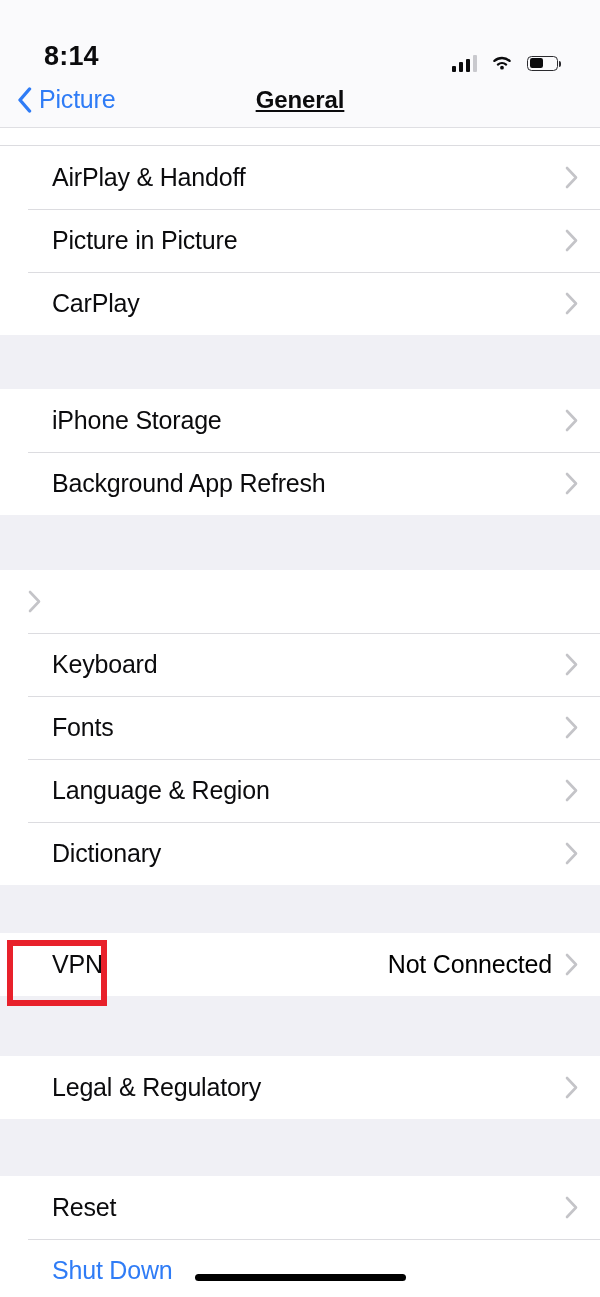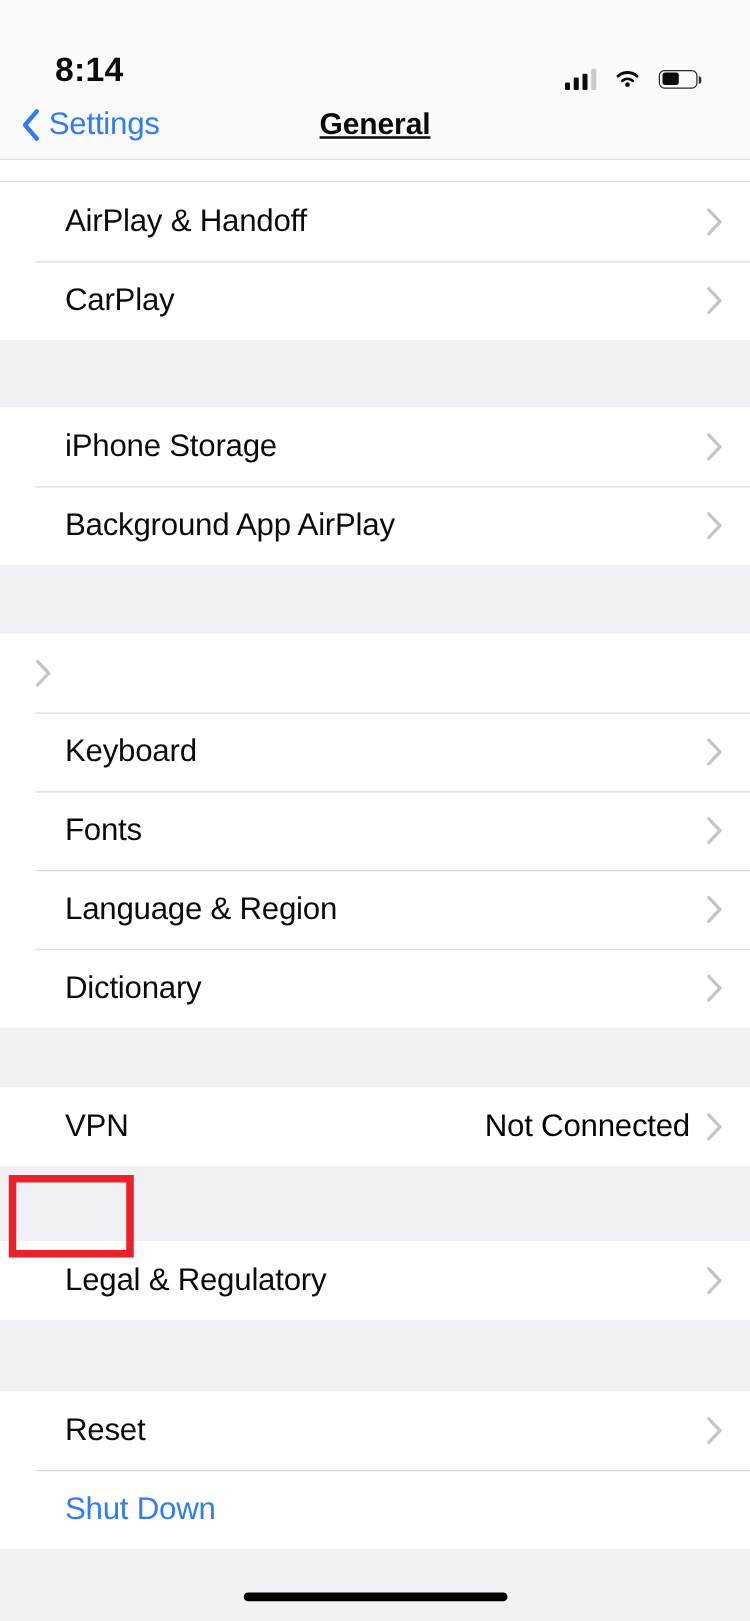--- a/index.html
+++ b/index.html
@@ -153,51 +153,57 @@
         <div class="fill" id="battery-fill" style="width: 50%;"></div>
       </div>
     </div>
   </div>
 
   <div class="navbar">
     <div class="back-btn">
       <svg class="chev-back" viewBox="0 0 15 26">
         <path d="M12.5 2 3 13l9.5 11" stroke="#2f7cf6" stroke-width="3.4" fill="none" stroke-linecap="round" stroke-linejoin="round"></path>
       </svg>
-      <span class="back-label">Settings</span>
+      <span class="back-label">Picture</span>
     </div>
     <div class="nav-title">General</div>
   </div>
 
   <div class="content" id="settings-list">
     <div class="partial-row"></div>
   <div class="group">
         <div class="row">
           <div class="row-label">AirPlay &amp; Handoff</div>
           <svg class="chev" viewBox="0 0 13 23">
             <path d="M2 2l9 9.5L2 21" stroke="#c4c4c8" stroke-width="2.6" fill="none" stroke-linecap="round" stroke-linejoin="round"></path>
           </svg>
         </div>
         <div class="row">
+          <div class="row-label">Picture in Picture</div>
+          <svg class="chev" viewBox="0 0 13 23">
+            <path d="M2 2l9 9.5L2 21" stroke="#c4c4c8" stroke-width="2.6" fill="none" stroke-linecap="round" stroke-linejoin="round"></path>
+          </svg>
+        </div>
+        <div class="row">
           <div class="row-label">CarPlay</div>
           <svg class="chev" viewBox="0 0 13 23">
             <path d="M2 2l9 9.5L2 21" stroke="#c4c4c8" stroke-width="2.6" fill="none" stroke-linecap="round" stroke-linejoin="round"></path>
           </svg>
         </div>
       </div>
       <div class="gap g-sm"></div>
       <div class="group">
         <div class="row">
           <div class="row-label">iPhone Storage</div>
           <svg class="chev" viewBox="0 0 13 23">
             <path d="M2 2l9 9.5L2 21" stroke="#c4c4c8" stroke-width="2.6" fill="none" stroke-linecap="round" stroke-linejoin="round"></path>
           </svg>
         </div>
         <div class="row">
-          <div class="row-label">Background App AirPlay</div>
+          <div class="row-label">Background App Refresh</div>
           <svg class="chev" viewBox="0 0 13 23">
             <path d="M2 2l9 9.5L2 21" stroke="#c4c4c8" stroke-width="2.6" fill="none" stroke-linecap="round" stroke-linejoin="round"></path>
           </svg>
         </div>
       </div>
       <div class="gap g-md"></div>
       <div class="group">
         <div class="row">
           <svg class="chev" viewBox="0 0 13 23">
             <path d="M2 2l9 9.5L2 21" stroke="#c4c4c8" stroke-width="2.6" fill="none" stroke-linecap="round" stroke-linejoin="round"></path>

